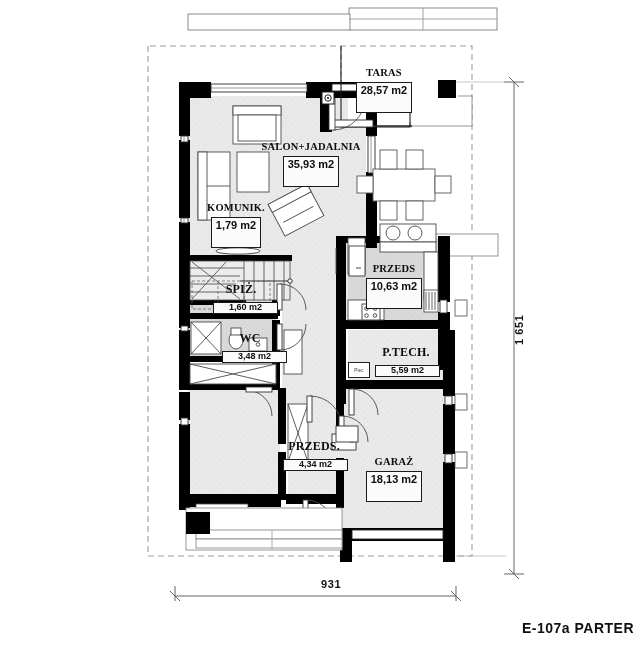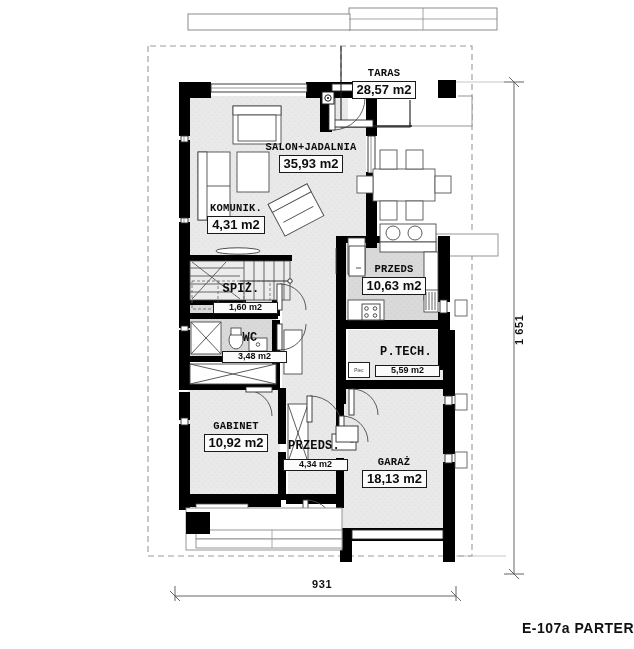--- a/index.html
+++ b/index.html
@@ -10,26 +10,26 @@
     color:#111;
   }
   #stage{position:absolute;left:0;top:0;width:634px;height:649px;}
   svg#plan{position:absolute;left:0;top:0;width:634px;height:649px;display:block;}
 
   
   .lbl{position:absolute;text-align:center;line-height:1;white-space:nowrap;}
   .lbl .nm{
     font-weight:bold;font-size:10.5px;letter-spacing:.2px;
     color:#0d0d0d;display:block;margin-bottom:2px;
-    font-family:Liberation Mono, monospace;
+    font-family:Liberation Serif, serif;
   }
   .lbl .ar{
-    display:inline-block;font-size:13px;font-weight:bold;color:#0d0d0d;
+    display:inline-block;font-size:11px;font-weight:bold;color:#0d0d0d;
     border:1px solid #1a1a1a;background:#fbfbfb;
-    padding:1px 4px 1px 4px;line-height:1.1;
+    padding:1px 4px 16px 4px;line-height:1.1;
   }
   .lbl.small .nm{font-size:12px;}
   .lbl.small .ar{font-size:9px;padding:0px 15px;}
 
   .piec-box{
     position:absolute;border:1px solid #222;background:#fff;
     font-size:4.5px;display:flex;align-items:center;justify-content:center;
     color:#333;letter-spacing:.2px;
   }
 
@@ -412,21 +412,21 @@
     <span class="ar">28,57 m2</span>
   </div>
 
   <div class="lbl" style="left:251px;top:142px;width:120px;">
     <span class="nm">SALON+JADALNIA</span>
     <span class="ar">35,93 m2</span>
   </div>
 
   <div class="lbl" style="left:200px;top:203px;width:72px;">
     <span class="nm">KOMUNIK.</span>
-    <span class="ar">4,31 m2</span>
+    <span class="ar">1,79 m2</span>
   </div>
 
   <div class="lbl" style="left:360px;top:264px;width:68px;">
     <span class="nm">PRZEDS</span>
     <span class="ar">10,63 m2</span>
   </div>
 
   <div class="lbl small" style="left:213px;top:283px;width:56px;">
     <span class="nm">SPIŻ.</span>
     <span class="ar">1,60 m2</span>
@@ -436,36 +436,32 @@
     <span class="nm">WC</span>
     <span class="ar">3,48 m2</span>
   </div>
 
 
   <div class="lbl small" style="left:375px;top:346px;width:62px;">
     <span class="nm">P.TECH.</span>
     <span class="ar">5,59 m2</span>
   </div>
 
-  <div class="lbl" style="left:198px;top:421px;width:76px;">
-    <span class="nm">GABINET</span>
-    <span class="ar">10,92 m2</span>
-  </div>
 
   <div class="lbl small" style="left:283px;top:440px;width:62px;">
     <span class="nm">PRZEDS.</span>
     <span class="ar">4,34 m2</span>
   </div>
 
   <div class="lbl" style="left:362px;top:457px;width:64px;">
     <span class="nm">GARAŻ</span>
     <span class="ar">18,13 m2</span>
   </div>
 
   <div class="piec-box" style="left:348px;top:362px;width:20px;height:14px;">Piec</div>
 
-  <div class="dimtxt" style="left:312px;top:578px;">931</div>
+  <div class="dimtxt" style="left:321px;top:578px;">931</div>
 
   <div class="dimtxt vert" style="left:513px;top:345px;">1 651</div>
 
   <div id="title">E-107a PARTER</div>
 
 </div>
 
 </body></html>

